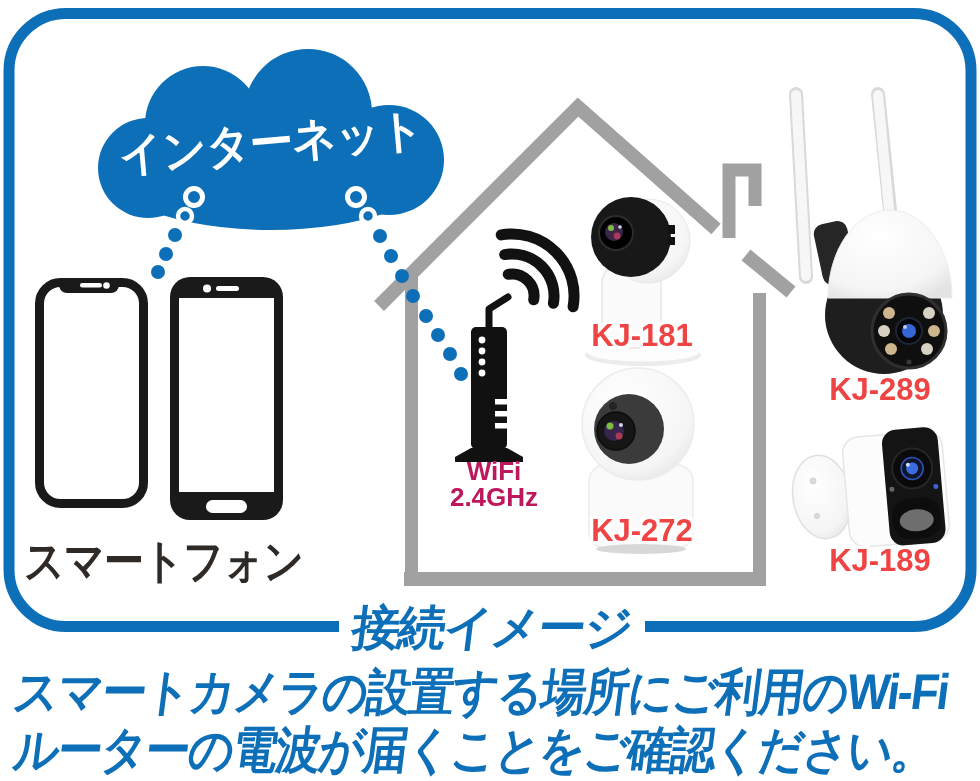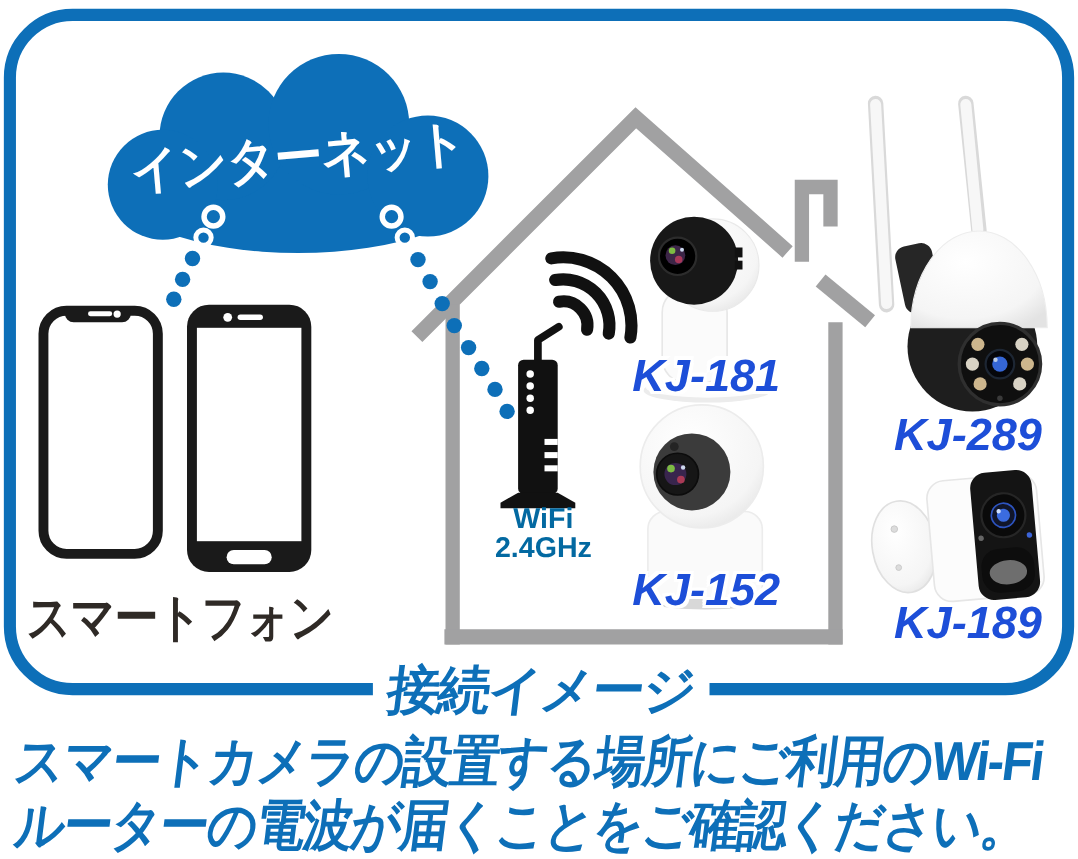--- a/index.html
+++ b/index.html
@@ -8,25 +8,25 @@
   .abs{position:absolute;}
   .jp{font-weight:900;}
   svg{display:block;}
   .cloud-label{left:105px;top:112px;width:332px;text-align:center;
        font-size:46px;color:#ffffff;letter-spacing:-1px;
        transform:rotate(-5deg) scaleX(.95);transform-origin:center;}
   .phone-label{left:24px;top:530px;font-size:47px;color:#2f2a26;
        letter-spacing:-1px;transform:scaleX(.85);transform-origin:left top;
        white-space:nowrap;}
   .router-label{left:424px;top:458px;width:140px;text-align:center;
-       color:#0369a1;font-size:26px;line-height:26px;letter-spacing:0;}
-  .kj{width:150px;text-align:center;font-size:41px;color:#1d4ed8;
+       color:#be185d;font-size:26px;line-height:26px;letter-spacing:0;}
+  .kj{width:150px;text-align:center;font-size:31px;color:#ef4444;
        letter-spacing:0;
        text-shadow:-3px -3px 0 #fff,3px -3px 0 #fff,-3px 3px 0 #fff,3px 3px 0 #fff,
-                   0 -3px 0 #fff,0 3px 0 #fff,-3px 0 0 #fff,3px 0 0 #fff;font-style:italic;}
+                   0 -3px 0 #fff,0 3px 0 #fff,-3px 0 0 #fff,3px 0 0 #fff;}
   .section-title{left:337px;top:596px;width:310px;text-align:center;
        font-size:48px;color:#0d6fb8;letter-spacing:-2px;
        transform:skewX(-7deg);white-space:nowrap;}
   .caption{left:18px;color:#0d6fb8;font-size:50px;letter-spacing:-2px;
        transform:scaleX(.9) skewX(-8deg);transform-origin:left top;
        white-space:nowrap;}
   .cap1{top:659px;} .cap2{top:717px;}
 </style>
 </head>
 <body>
@@ -186,20 +186,20 @@
 <div class="abs jp cloud-label">インターネット</div>
 
 <div class="abs jp phone-label">スマートフォン</div>
 
 <div class="abs jp router-label">
   <div>WiFi</div>
   <div>2.4GHz</div>
 </div>
 
 <div class="abs jp kj" style="left:567px;top:318px">KJ-181</div>
-<div class="abs jp kj" style="left:567px;top:513px">KJ-152</div>
+<div class="abs jp kj" style="left:567px;top:513px">KJ-272</div>
 <div class="abs jp kj" style="left:805px;top:372px">KJ-289</div>
 <div class="abs jp kj" style="left:805px;top:543px">KJ-189</div>
 
 <div class="abs jp section-title">接続イメージ</div>
 
 <div class="abs jp caption cap1">スマートカメラの設置する場所にご利用のWi-Fi</div>
 <div class="abs jp caption cap2">ルーターの電波が届くことをご確認ください。</div>
 
 </body></html>

